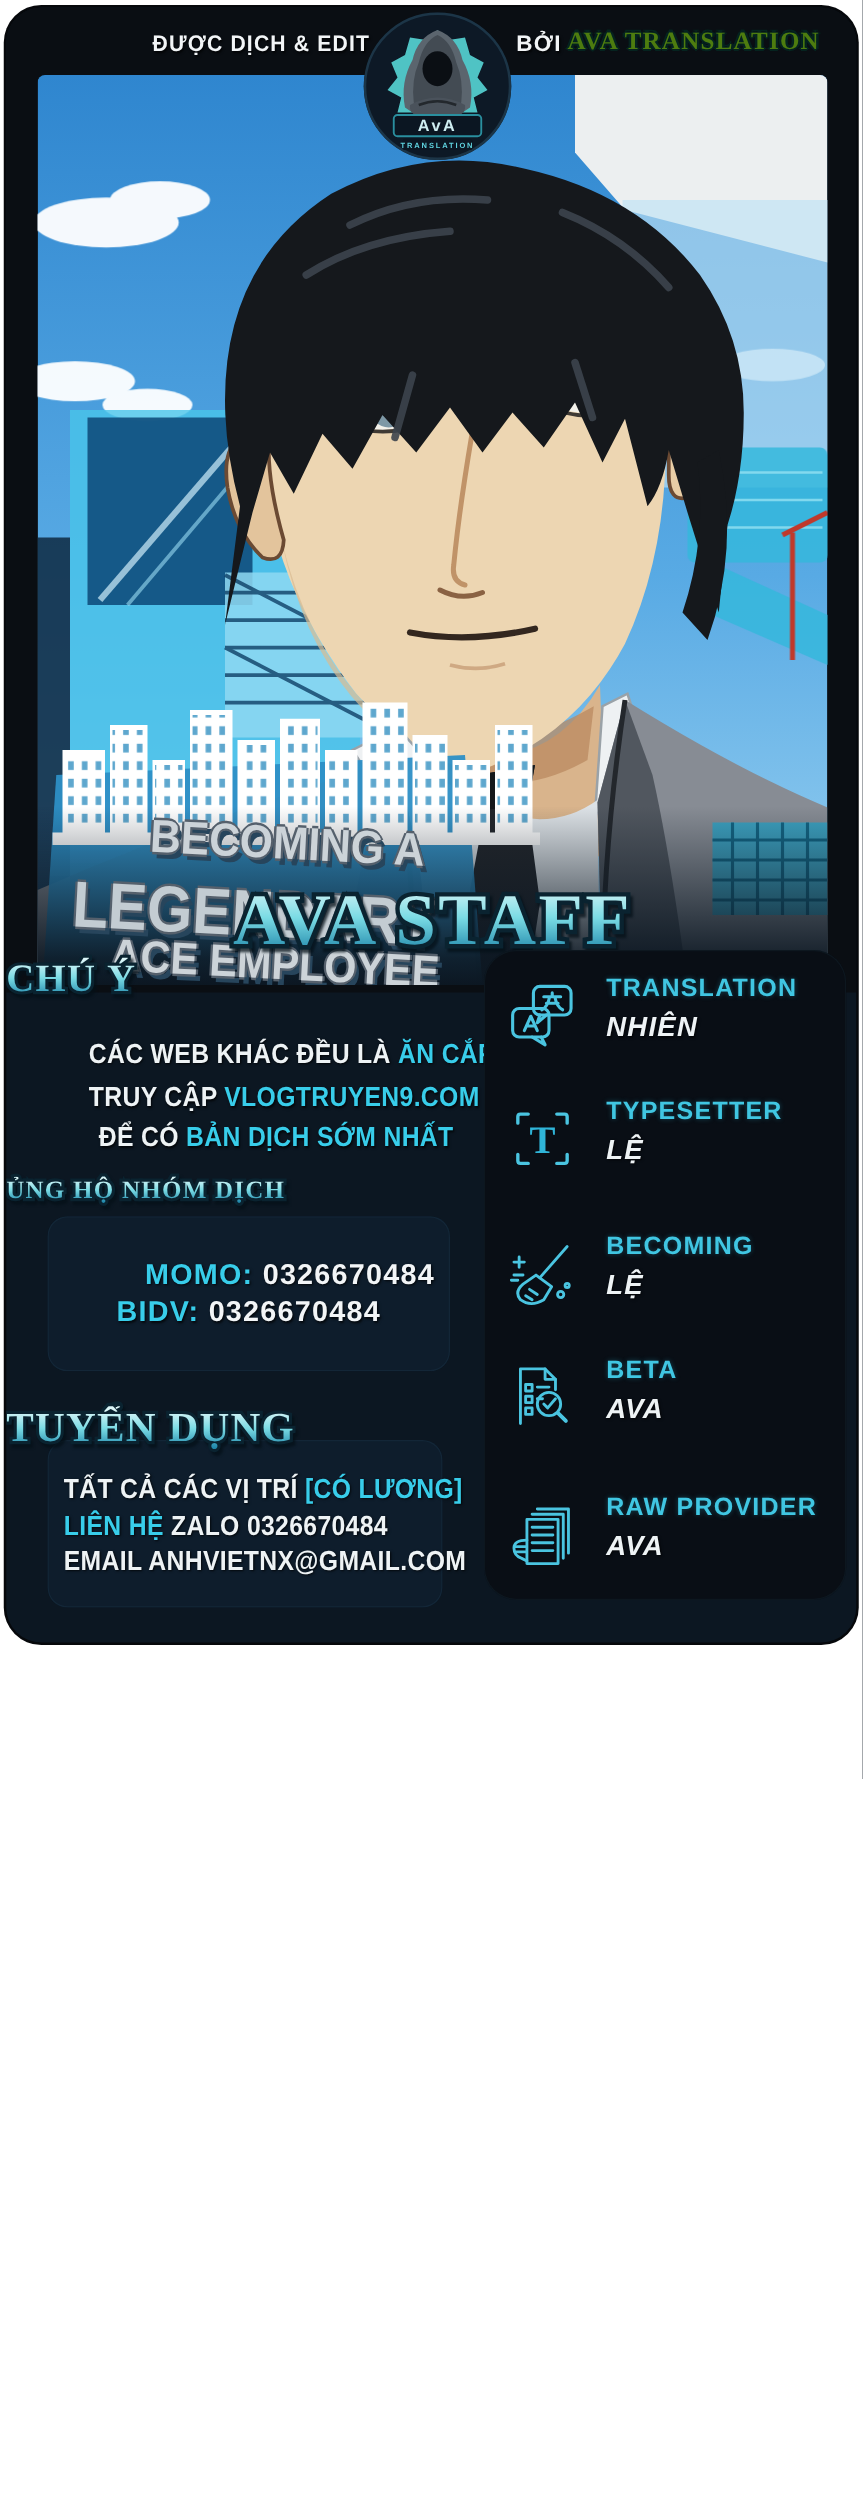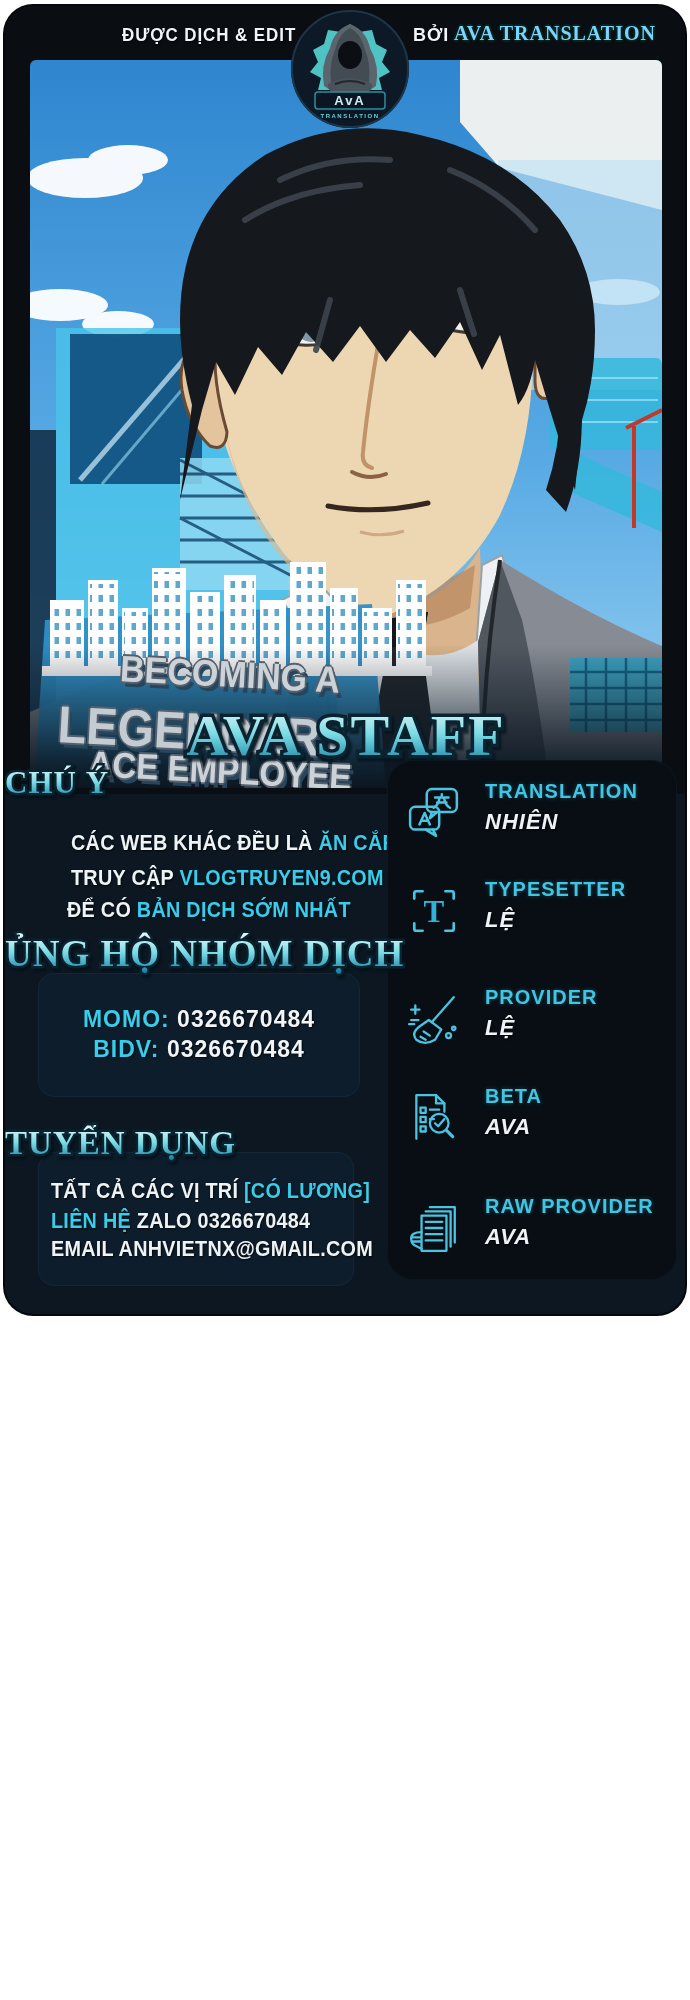--- a/index.html
+++ b/index.html
@@ -8,21 +8,21 @@
   .card{position:absolute;left:5px;top:6px;width:680px;height:1308px;background:#0c1722;
         border-radius:28px;overflow:hidden;box-shadow:0 0 0 2px #06080b;}
   .ill-frame{position:absolute;left:0;top:0;width:680px;height:788px;background:#0a0e13;}
 
   
   .hdr-item{position:absolute;font-weight:700;color:#f2f5f7;letter-spacing:1px;
             text-shadow:1px 1px 2px rgba(0,0,0,.8);white-space:nowrap;}
   .hdr-left{left:117px;top:19px;font-size:18px;transform:scaleX(.94);transform-origin:0 50%;}
   .hdr-boi{left:408px;top:19px;font-size:18px;text-align:right;}
   .hdr-brand{left:449px;top:16px;font-size:20px;font-family:"Liberation Serif",serif;
-             color:#7dd3fc;letter-spacing:1px;
+             color:#4d7c0f;letter-spacing:1px;
              text-shadow:-2px 0 0 #05231f,2px 0 0 #05231f,0 -2px 0 #05231f,0 2px 0 #05231f,
                          -1px -1px 0 #05231f,1px 1px 0 #05231f,1px -1px 0 #05231f,-1px 1px 0 #05231f;}
   .logo{position:absolute;left:284px;top:2px;width:122px;height:122px;z-index:8;}
 
   
   .ill{position:absolute;left:25px;top:54px;width:632px;height:728px;border-radius:6px;
        overflow:hidden;}
   .big-letter{position:absolute;font-weight:700;white-space:nowrap;color:#ccd3d8;
       text-shadow:2px 0 0 #55606c,-2px 0 0 #55606c,0 2px 0 #55606c,0 -2px 0 #55606c,4px 5px 0 #27455c;}
   .srs1{left:40px;top:594px;width:320px;text-align:center;font-size:37px;
@@ -252,32 +252,32 @@
         <span class="stk">CHÚ Ý</span>
         <span class="fil">CHÚ Ý</span>
       </span>
     </div>
     <div class="line" style="left:66px;top:824px;">
       <span class="cond"><span>CÁC WEB KHÁC ĐỀU LÀ </span><span class="cyan">ĂN CẮP</span></span>
     </div>
     <div class="line" style="left:66px;top:859px;">
       <span class="cond"><span>TRUY CẬP </span><span class="cyan">VLOGTRUYEN9.COM</span></span>
     </div>
-    <div class="line" style="left:62px;top:891px;">
+    <div class="line" style="left:74px;top:891px;">
       <span class="cond"><span>ĐỂ CÓ </span><span class="cyan">BẢN DỊCH SỚM NHẤT</span></span>
     </div>
 
     <div class="ttl" style="top:926px;">
-      <span class="fancy fancy-sm" style="font-size:37px;">
+      <span class="fancy fancy-sm" style="font-size:20px;">
         <span class="stk">ỦNG HỘ NHÓM DỊCH</span>
         <span class="fil">ỦNG HỘ NHÓM DỊCH</span>
       </span>
     </div>
     <div class="box donate-box">
-      <div class="donate-line" style="top:33px;">
+      <div class="donate-line" style="top:33px;padding-left:33px;">
         <span class="cyan">MOMO:</span><span> 0326670484</span>
       </div>
       <div class="donate-line" style="top:63px;">
         <span class="cyan">BIDV:</span><span> 0326670484</span>
       </div>
     </div>
 
     <div class="ttl" style="top:1119px;">
       <span class="fancy fancy-sm" style="font-size:33px;">
         <span class="stk">TUYỂN DỤNG</span>
@@ -328,21 +328,21 @@
           <svg width="54" height="54" viewBox="0 0 52 52" fill="none" stroke="#4ac4e0" stroke-width="2.2" stroke-linecap="round" stroke-linejoin="round">
             <path d="M45,5 L24,29"></path>
             <path d="M21,27 L33,36 L27,46 Q17,52 9,46 Q4,40 11,34 Z"></path>
             <path d="M16,38 L22,42 M13,43 L18,46"></path>
             <path d="M8,13 V21 M4,17 H12"></path>
             <path d="M4,27 H11 M2,31 H7"></path>
             <circle cx="40" cy="42" r="2.4"></circle>
               <circle cx="45" cy="35" r="1.6"></circle>
           </svg>
         </div>
-        <div class="role">PROVIDER</div>
+        <div class="role">BECOMING</div>
         <div class="name">LỆ</div>
       </div>
       <div class="entry" style="top:325px;">
         <div class="ic">
           <svg width="54" height="54" viewBox="0 0 52 52" fill="none" stroke="#4ac4e0" stroke-width="2.2" stroke-linecap="round" stroke-linejoin="round">
             <path d="M9,46 V4 H28 L36,12 V20"></path>
               <path d="M28,4 V12 H36"></path>
             <rect x="13" y="16" width="5" height="5"></rect>
               <rect x="13" y="25" width="5" height="5"></rect>
               <rect x="13" y="34" width="5" height="5"></rect>

